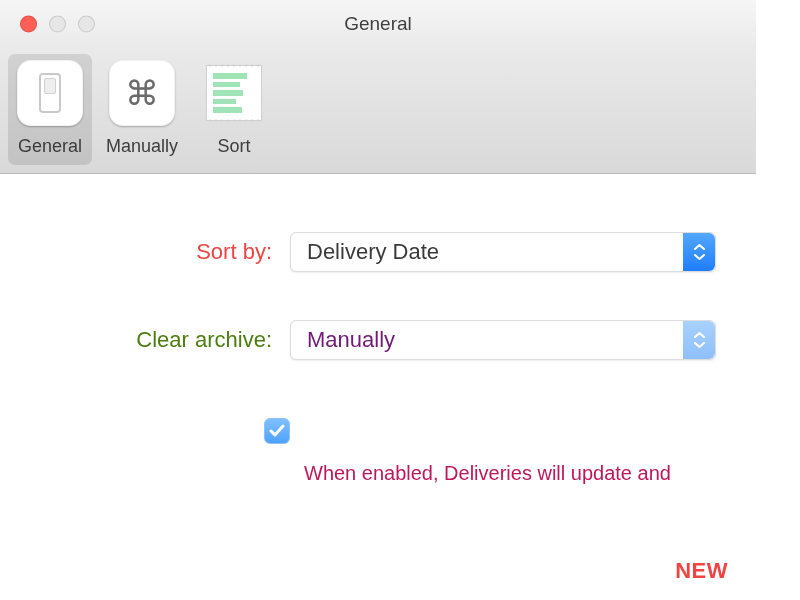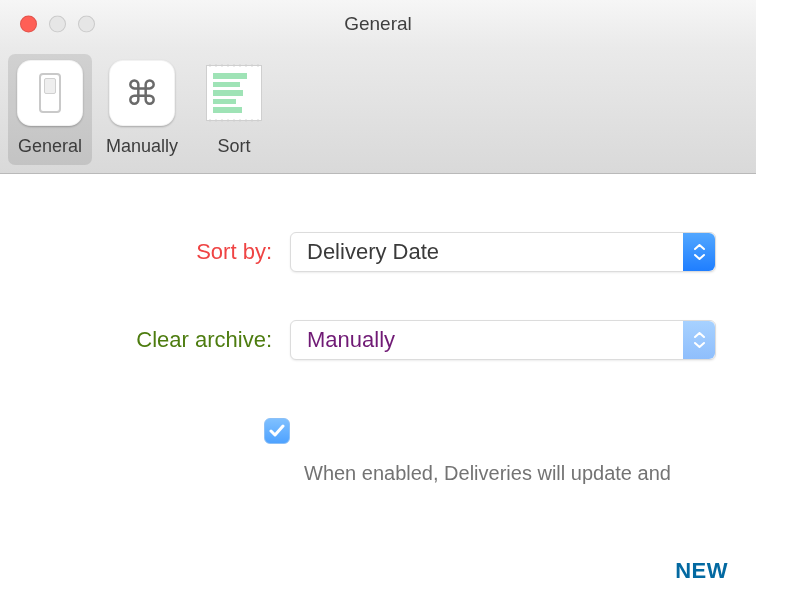--- a/index.html
+++ b/index.html
@@ -133,30 +133,30 @@
   .check-row { display: flex; align-items: center; gap: 14px; margin-bottom: 18px; }
   .checkbox {
     width: 26px; height: 26px; border-radius: 6px;
     background: #f2f2f2; border: 1px solid #e3e3e3;
     display: flex; align-items: center; justify-content: center;
   }
   .checkbox.checked { background: linear-gradient(#7fc0ff, #4ea2ff); border-color: #8cc0f7; }
   .checkbox.checked svg { width: 16px; height: 14px; }
   .checkbox.checked path { stroke: #fff; stroke-width: 3; fill: none; stroke-linecap: round; stroke-linejoin: round; }
   .check-label { font-size: 22px; color: #c4c4c4; }
-  .help-text { font-size: 20px; color: #737373; padding-left: 40px; }
+  .help-text { font-size: 20px; color: #be185d; padding-left: 40px; }
 
   .badge-new {
     position: absolute;
     right: 28px;
     bottom: 16px;
     font-weight: 800;
     font-size: 22px;
     letter-spacing: 0.5px;
-    color: #0369a1;
+    color: #ef4444;
   }
 </style>
 </head>
 <body>
 
 <div class="window">
 
   <div class="titlebar">
     <div class="traffic-lights">
       <div class="tl close"></div>

